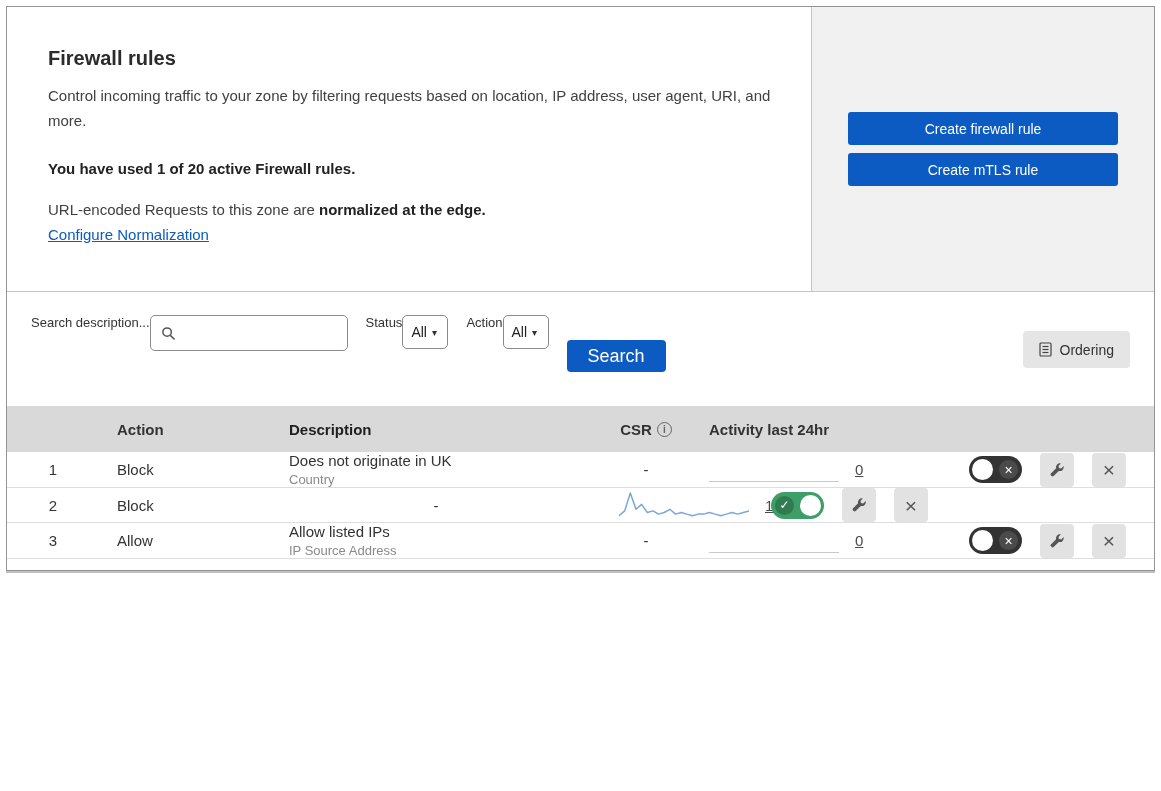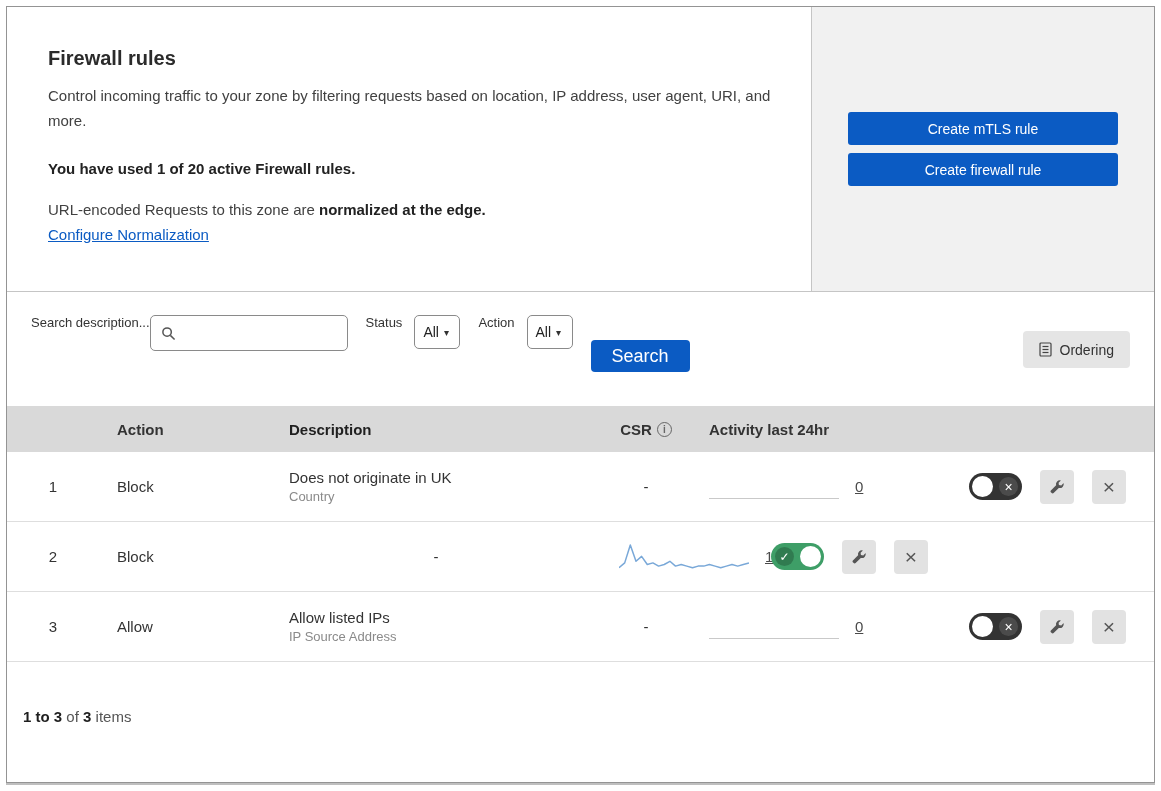--- a/index.html
+++ b/index.html
@@ -7,21 +7,21 @@
     --toggle-on:#3e9e67;
     --toggle-off:#333333;
     --spark-blue:#79a8d8;
   }
   *{box-sizing:border-box;margin:0;padding:0;}
   body{
     width:1161px;height:791px;background:#fff;
     font-family:"Liberation Sans",sans-serif;color:#333;
   }
   .card{
-    margin:6px;height:777px;border:1px solid #949494;background:#fff;
+    margin:6px;height:565px;border:1px solid #949494;background:#fff;
     box-shadow:0 2px 0 rgba(0,0,0,.25);
     display:flex;flex-direction:column;overflow:hidden;
   }
   
   .top{display:flex;border-bottom:1px solid #c5c5c5;height:285px;flex:0 0 auto;}
   .top-left{flex:1;border-right:1px solid #c5c5c5;padding:40px 40px 0 41px;background:#fff;}
   .top-right{
     width:342px;background:#f1f1f1;display:flex;flex-direction:column;
     align-items:center;justify-content:center;gap:8px;
   }
@@ -42,21 +42,21 @@
   .filters{display:flex;align-items:flex-start;gap:18px;padding:23px 24px 0 24px;height:114px;flex:0 0 auto;}
   .fgroup{display:flex;}
   .flabel{font-size:13px;color:#333;margin-bottom:7px;}
   .search-box{
     width:198px;height:36px;border:1px solid #8a8a8a;border-radius:5px;background:#fff;
     display:flex;align-items:center;padding:0 10px;gap:6px;
   }
   .search-box input{border:none;outline:none;flex:1;font-size:14px;font-family:inherit;min-width:0;}
   .dropdown{
     height:34px;min-width:46px;border:1px solid #8a8a8a;border-radius:5px;background:#fff;
-    display:flex;align-items:center;gap:5px;padding:0 8px;font-size:14px;color:#222;cursor:pointer;margin-left:12px;
+    display:flex;align-items:center;gap:5px;padding:0 8px;font-size:14px;color:#222;cursor:pointer;
   }
   .dd-caret{font-size:10px;color:#333;}
   .btn-search{
     margin-top:25px;height:32px;padding:0 21px;background:var(--accent-blue,#0b5bc3);
     color:#fff;border:none;border-radius:4px;font-size:18px;font-family:inherit;cursor:pointer;
   }
   .btn-ordering{
     margin-left:auto;margin-top:16px;height:37px;padding:0 16px;background:#e5e5e5;border:none;
     border-radius:4px;font-size:14px;color:#333;font-family:inherit;display:flex;align-items:center;gap:8px;cursor:pointer;
   }
@@ -117,22 +117,22 @@
 
   <div class="top">
     <div class="top-left">
       <h1 class="page-title">Firewall rules</h1>
       <p class="desc">Control incoming traffic to your zone by filtering requests based on location, IP address, user agent, URI, and more.</p>
       <p class="usage">You have used 1 of 20 active Firewall rules.</p>
       <p class="norm"><span>URL-encoded Requests to this zone are</span> <b>normalized at the edge.</b></p>
       <a class="cfg-link">Configure Normalization</a>
     </div>
     <div class="top-right">
+      <button class="btn-primary">Create firewall rule</button>
       <button class="btn-primary">Create mTLS rule</button>
-      <button class="btn-primary">Create firewall rule</button>
     </div>
   </div>
 
   <div class="filters">
     <div class="fgroup">
       <span class="flabel">Search description...</span>
       <div class="search-box">
         <svg class="mini" width="15" height="15" viewBox="0 0 16 16" fill="none" stroke="#555" stroke-width="1.6">
           <circle cx="6.5" cy="6.5" r="4.5"></circle>
             <line x1="10" y1="10" x2="14.5" y2="14.5"></line>

